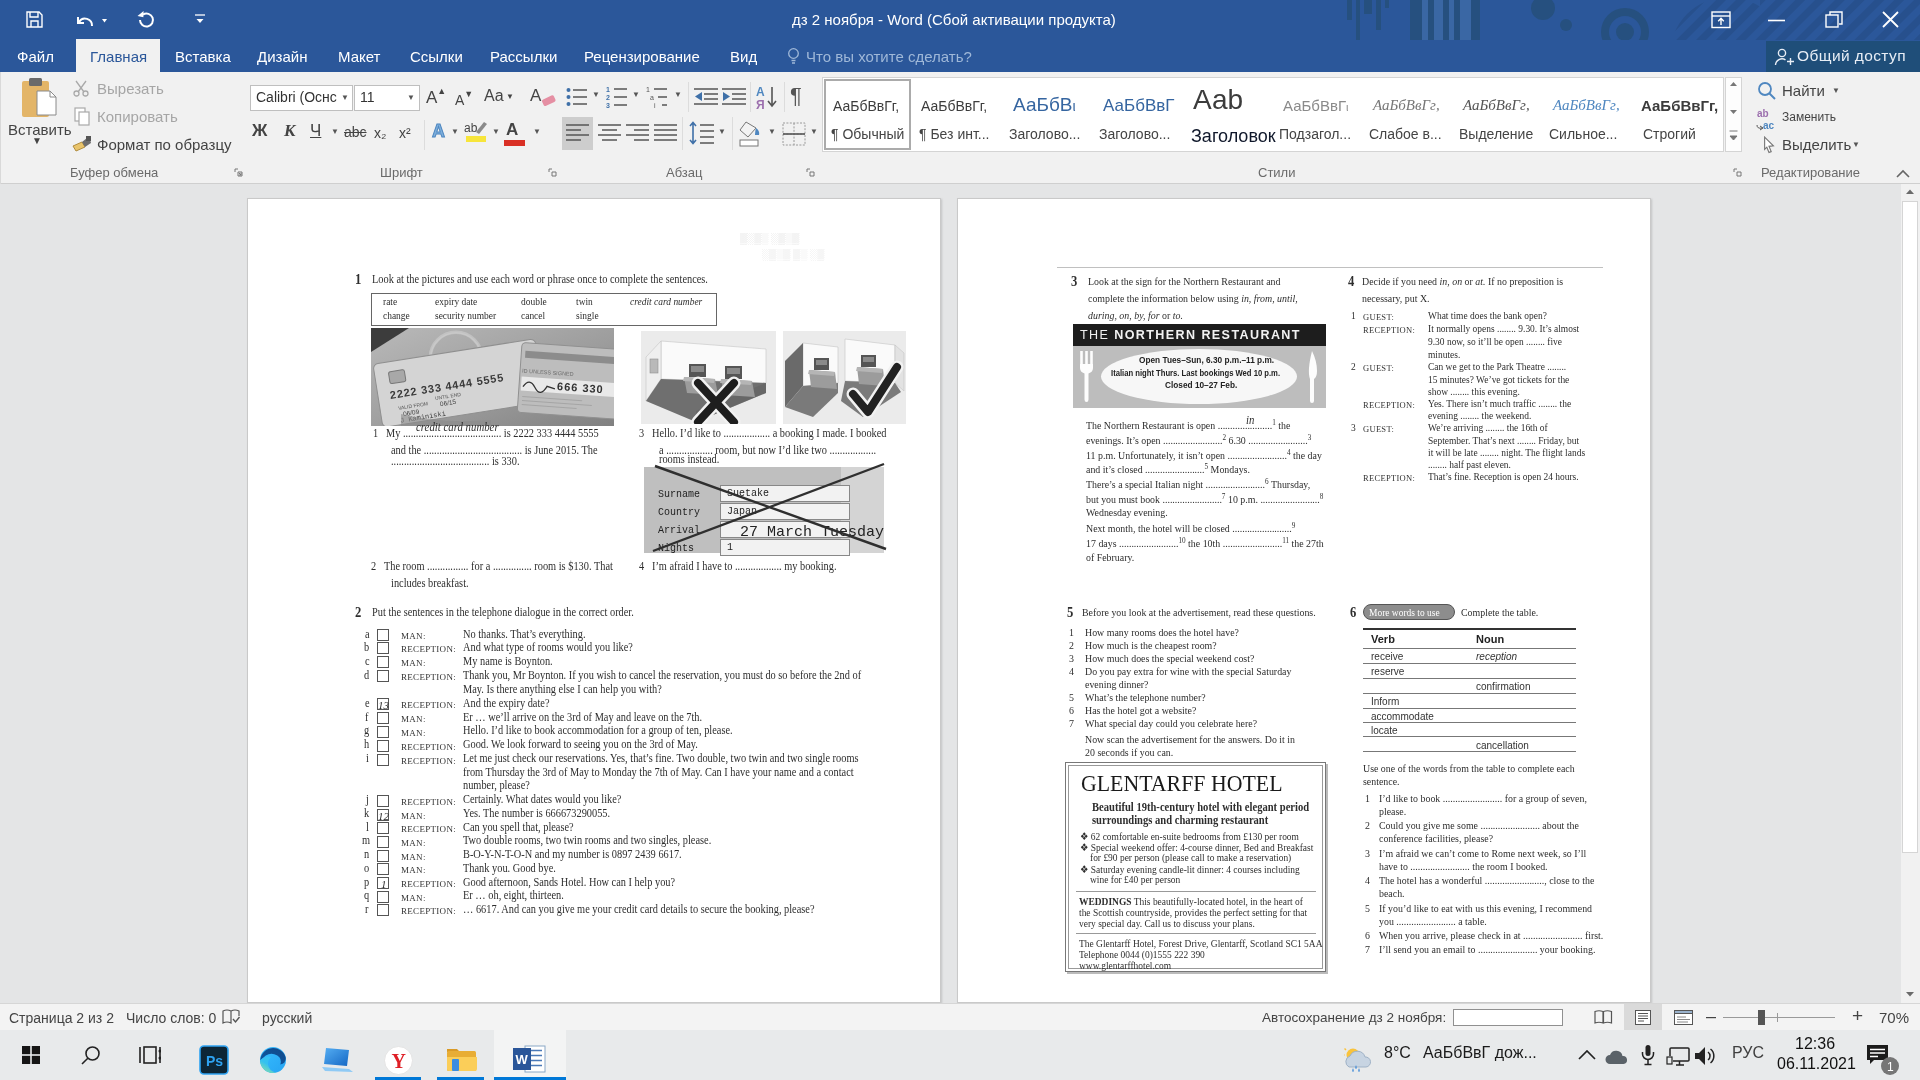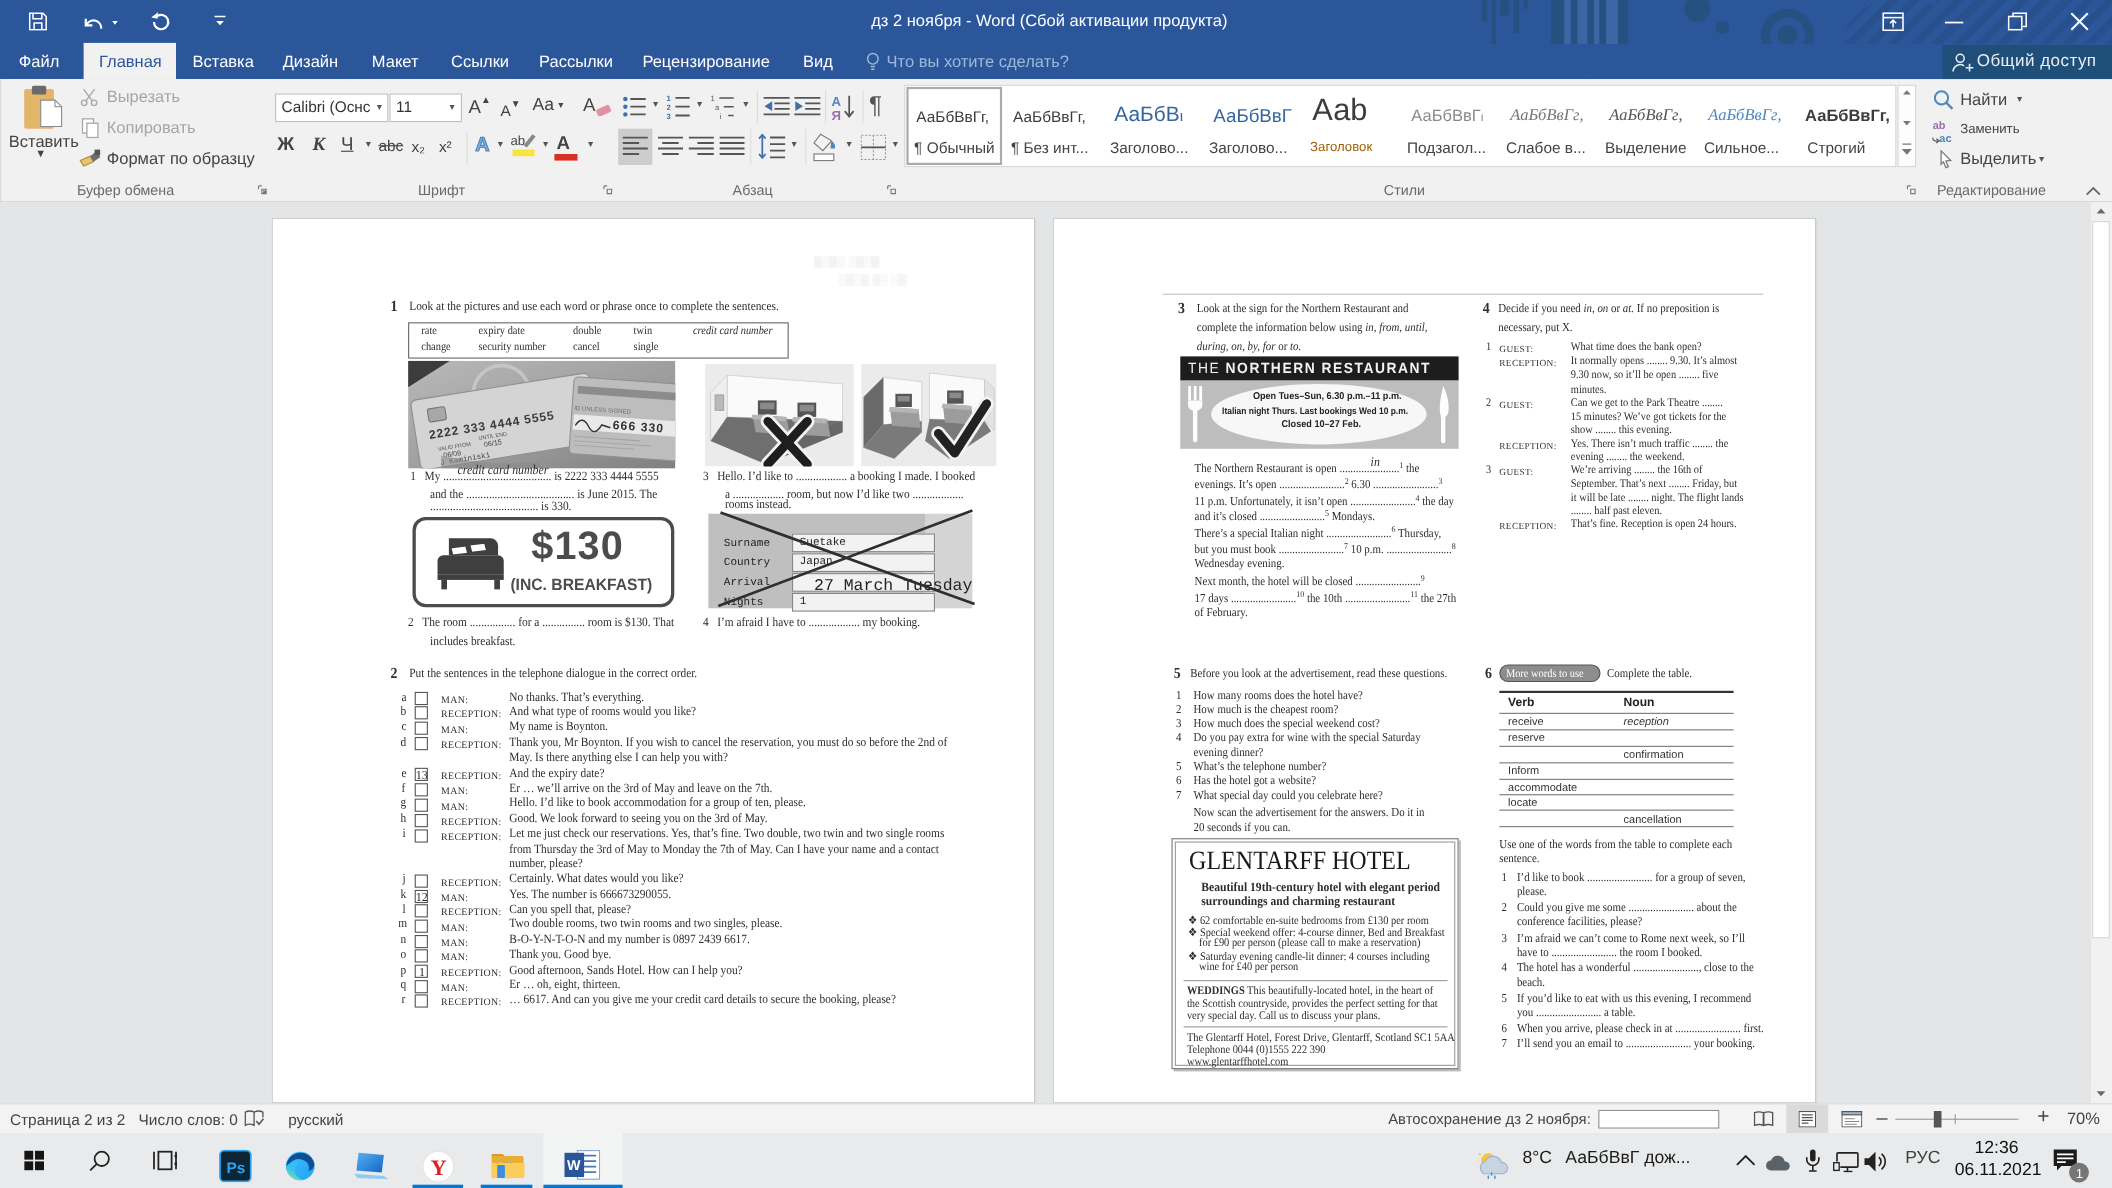--- a/index.html
+++ b/index.html
@@ -15,21 +15,21 @@
 #taskbar{left:0;top:1030px;width:1920px;height:50px;background:#e8eaeb}
 .page{background:#fff;border:1px solid #c9c9c9;box-shadow:1px 1px 2px rgba(0,0,0,.15)}
 .tab{top:8px;color:#fff;font-size:15px}
 .gl{font-size:13px;color:#6a6a6a}
 .vsep{top:74px;width:1px;height:105px;background:#d9d9d9}
 .gray{color:#a6a6a6}
 .dot{color:#2e2e2e}
 .cb{position:absolute;width:12px;height:12px;border:1px solid #555;background:#fff}
 .sp{position:absolute;font-family:"Liberation Serif",serif;font-size:9px;letter-spacing:0.3px;color:#333}
 .dtx{left:215px;font-size:11.5px;transform:scaleX(.85);transform-origin:0 0}
-.hw{font-family:"Liberation Serif",serif;font-size:11px;line-height:12px;display:block}
+.hw{font-family:"Liberation Serif",serif;font-style:italic;font-size:11px;line-height:12px;display:block}
 .p2{font-size:11px !important;transform:scaleX(.9);transform-origin:0 0}
 .p2s{font-size:10.5px !important;transform:scaleX(.88);transform-origin:0 0}
 .g2{position:absolute;font-family:"Liberation Serif",serif;font-size:8.5px;letter-spacing:0.3px;color:#333}
 sup{font-size:8px;vertical-align:4px}
 #page1 p.s{font-size:11.5px;transform:scaleX(.9);transform-origin:0 0}
 #page2 p.s{font-size:11.5px;transform:scaleX(.9);transform-origin:0 0}
 .tl{position:absolute;left:0;width:213px;height:1px;background:#777}
 .tw{position:absolute;font-family:"Liberation Sans",sans-serif;font-size:10px;color:#333}
 </style></head>
 <body>
@@ -313,21 +313,21 @@
   <div class="a" id="stylecells" style="left:0;top:0">
     <p style="left:833px;top:26px;font-size:14px;color:#3c3c3c">АаБбВвГг,</p>
       <p style="left:831px;top:54px;font-size:14px;color:#444">¶ Обычный</p>
     <p style="left:921px;top:26px;font-size:14px;color:#3c3c3c">АаБбВвГг,</p>
       <p style="left:919px;top:54px;font-size:14px;color:#444">¶ Без инт...</p>
     <p style="left:1013px;top:22px;font-size:19px;color:#3565a0">АаБбВ<span style="font-size:14px">ι</span></p>
       <p style="left:1009px;top:54px;font-size:14px;color:#444">Заголово...</p>
     <p style="left:1103px;top:24px;font-size:17px;color:#3565a0">АаБбВвГ</p>
       <p style="left:1099px;top:54px;font-size:14px;color:#444">Заголово...</p>
     <p style="left:1193px;top:12px;font-size:28px;color:#3c3c3c;font-weight:300">Ааb</p>
-      <p style="left:1191px;top:54px;font-size:12px;color:#a16207">Заголовок</p>
+      <p style="left:1191px;top:54px;font-size:18px;color:#0f172a">Заголовок</p>
     <p style="left:1283px;top:25px;font-size:15px;color:#8a8a8a">АаБбВвГ<span style="font-size:11px">ι</span></p>
       <p style="left:1279px;top:54px;font-size:14px;color:#444">Подзагол...</p>
     <p class="s" style="left:1373px;top:25px;font-size:15px;color:#777;font-style:italic">АаБбВвГг,</p>
       <p style="left:1369px;top:54px;font-size:14px;color:#444">Слабое в...</p>
     <p class="s" style="left:1463px;top:25px;font-size:15px;color:#555;font-style:italic">АаБбВвГг,</p>
       <p style="left:1459px;top:54px;font-size:14px;color:#444">Выделение</p>
     <p class="s" style="left:1553px;top:25px;font-size:15px;color:#4f87c0;font-style:italic">АаБбВвГг,</p>
       <p style="left:1549px;top:54px;font-size:14px;color:#444">Сильное...</p>
     <p style="left:1641px;top:25px;font-size:15px;color:#3c3c3c;font-weight:bold">АаБбВвГг,</p>
       <p style="left:1643px;top:54px;font-size:14px;color:#444">Строгий</p>
@@ -464,33 +464,20 @@
       <path d="M70 63 L85 81 L114 36" stroke="#222" stroke-width="8" fill="none" stroke-linecap="round" stroke-linejoin="round"></path>
       </g>
     </svg>
     <p class="s" style="left:125px;top:228px">1&nbsp;&nbsp;&nbsp;My <span class="dot">......................................</span> is 2222 333 4444 5555</p>
     <p class="s" style="left:168px;top:221px;font-size:12px;font-style:italic">credit card number</p>
     <p class="s" style="left:143px;top:245px">and the <span class="dot">......................................</span> is June 2015. The</p>
     <p class="s" style="left:143px;top:256px"><span class="dot">......................................</span> is 330.</p>
     <p class="s" style="left:391px;top:228px">3&nbsp;&nbsp;&nbsp;Hello. I’d like to <span class="dot">..................</span> a booking I made. I booked</p>
     <p class="s" style="left:411px;top:245px">a <span class="dot">..................</span> room, but now I’d like two <span class="dot">..................</span></p>
     <p class="s" style="left:411px;top:254px">rooms instead.</p>
-    <div class="a" style="left:127px;top:271px;width:238px;height:82px;border:3.5px solid #4c4c4c;border-radius:12px">
-      <svg class="a" style="left:6px;top:6px" width="86" height="62" viewBox="0 0 100 64">
-        <path d="M28 8 h44 a8 8 0 0 1 8 8 v10 h-52 z" fill="#3f3f3f"></path>
-        <path d="M22 26 h58 a6 6 0 0 1 6 6 v14 h-70 v-14 a6 6 0 0 1 6 -6 z" fill="#3f3f3f"></path>
-        <path d="M30 18 l16 -2 l2 8 l-16 2 z" fill="#fff" stroke="#3f3f3f" stroke-width="1.5"></path>
-        <path d="M50 15 l16 -2 l2 8 l-16 2 z" fill="#fff" stroke="#3f3f3f" stroke-width="1.5"></path>
-        <rect x="16" y="46" width="70" height="6" fill="#3f3f3f"></rect>
-        <rect x="20" y="52" width="6" height="10" fill="#3f3f3f"></rect>
-          <rect x="76" y="52" width="6" height="10" fill="#3f3f3f"></rect>
-      </svg>
-      <p style="left:105px;top:2px;font-size:36px;font-weight:bold;color:#4c4c4c;letter-spacing:1px">$130</p>
-      <p style="left:86px;top:50px;font-size:15px;font-weight:bold;color:#4c4c4c;transform:scaleX(.95);transform-origin:0 0">(INC. BREAKFAST)</p>
-    </div>
     <div class="a" style="left:396px;top:268px;width:240px;height:86px;background:linear-gradient(90deg,#bfbfbf 0 82%,#d4d4d4 82%)">
       <p class="m" style="left:14px;top:22px;font-size:10px;color:#222">Surname</p>
       <div class="a" style="left:76px;top:18px;width:130px;height:17px;background:#f2f2f2;border:1px solid #888">
           <p class="m" style="left:6px;top:2px;font-size:10px;color:#222">Suetake</p>
         </div>
       <p class="m" style="left:14px;top:40px;font-size:10px;color:#222">Country</p>
       <div class="a" style="left:76px;top:36px;width:130px;height:17px;background:#f2f2f2;border:1px solid #888">
           <p class="m" style="left:6px;top:2px;font-size:10px;color:#222">Japan</p>
         </div>
       <p class="m" style="left:14px;top:58px;font-size:10px;color:#222">Arrival</p>

